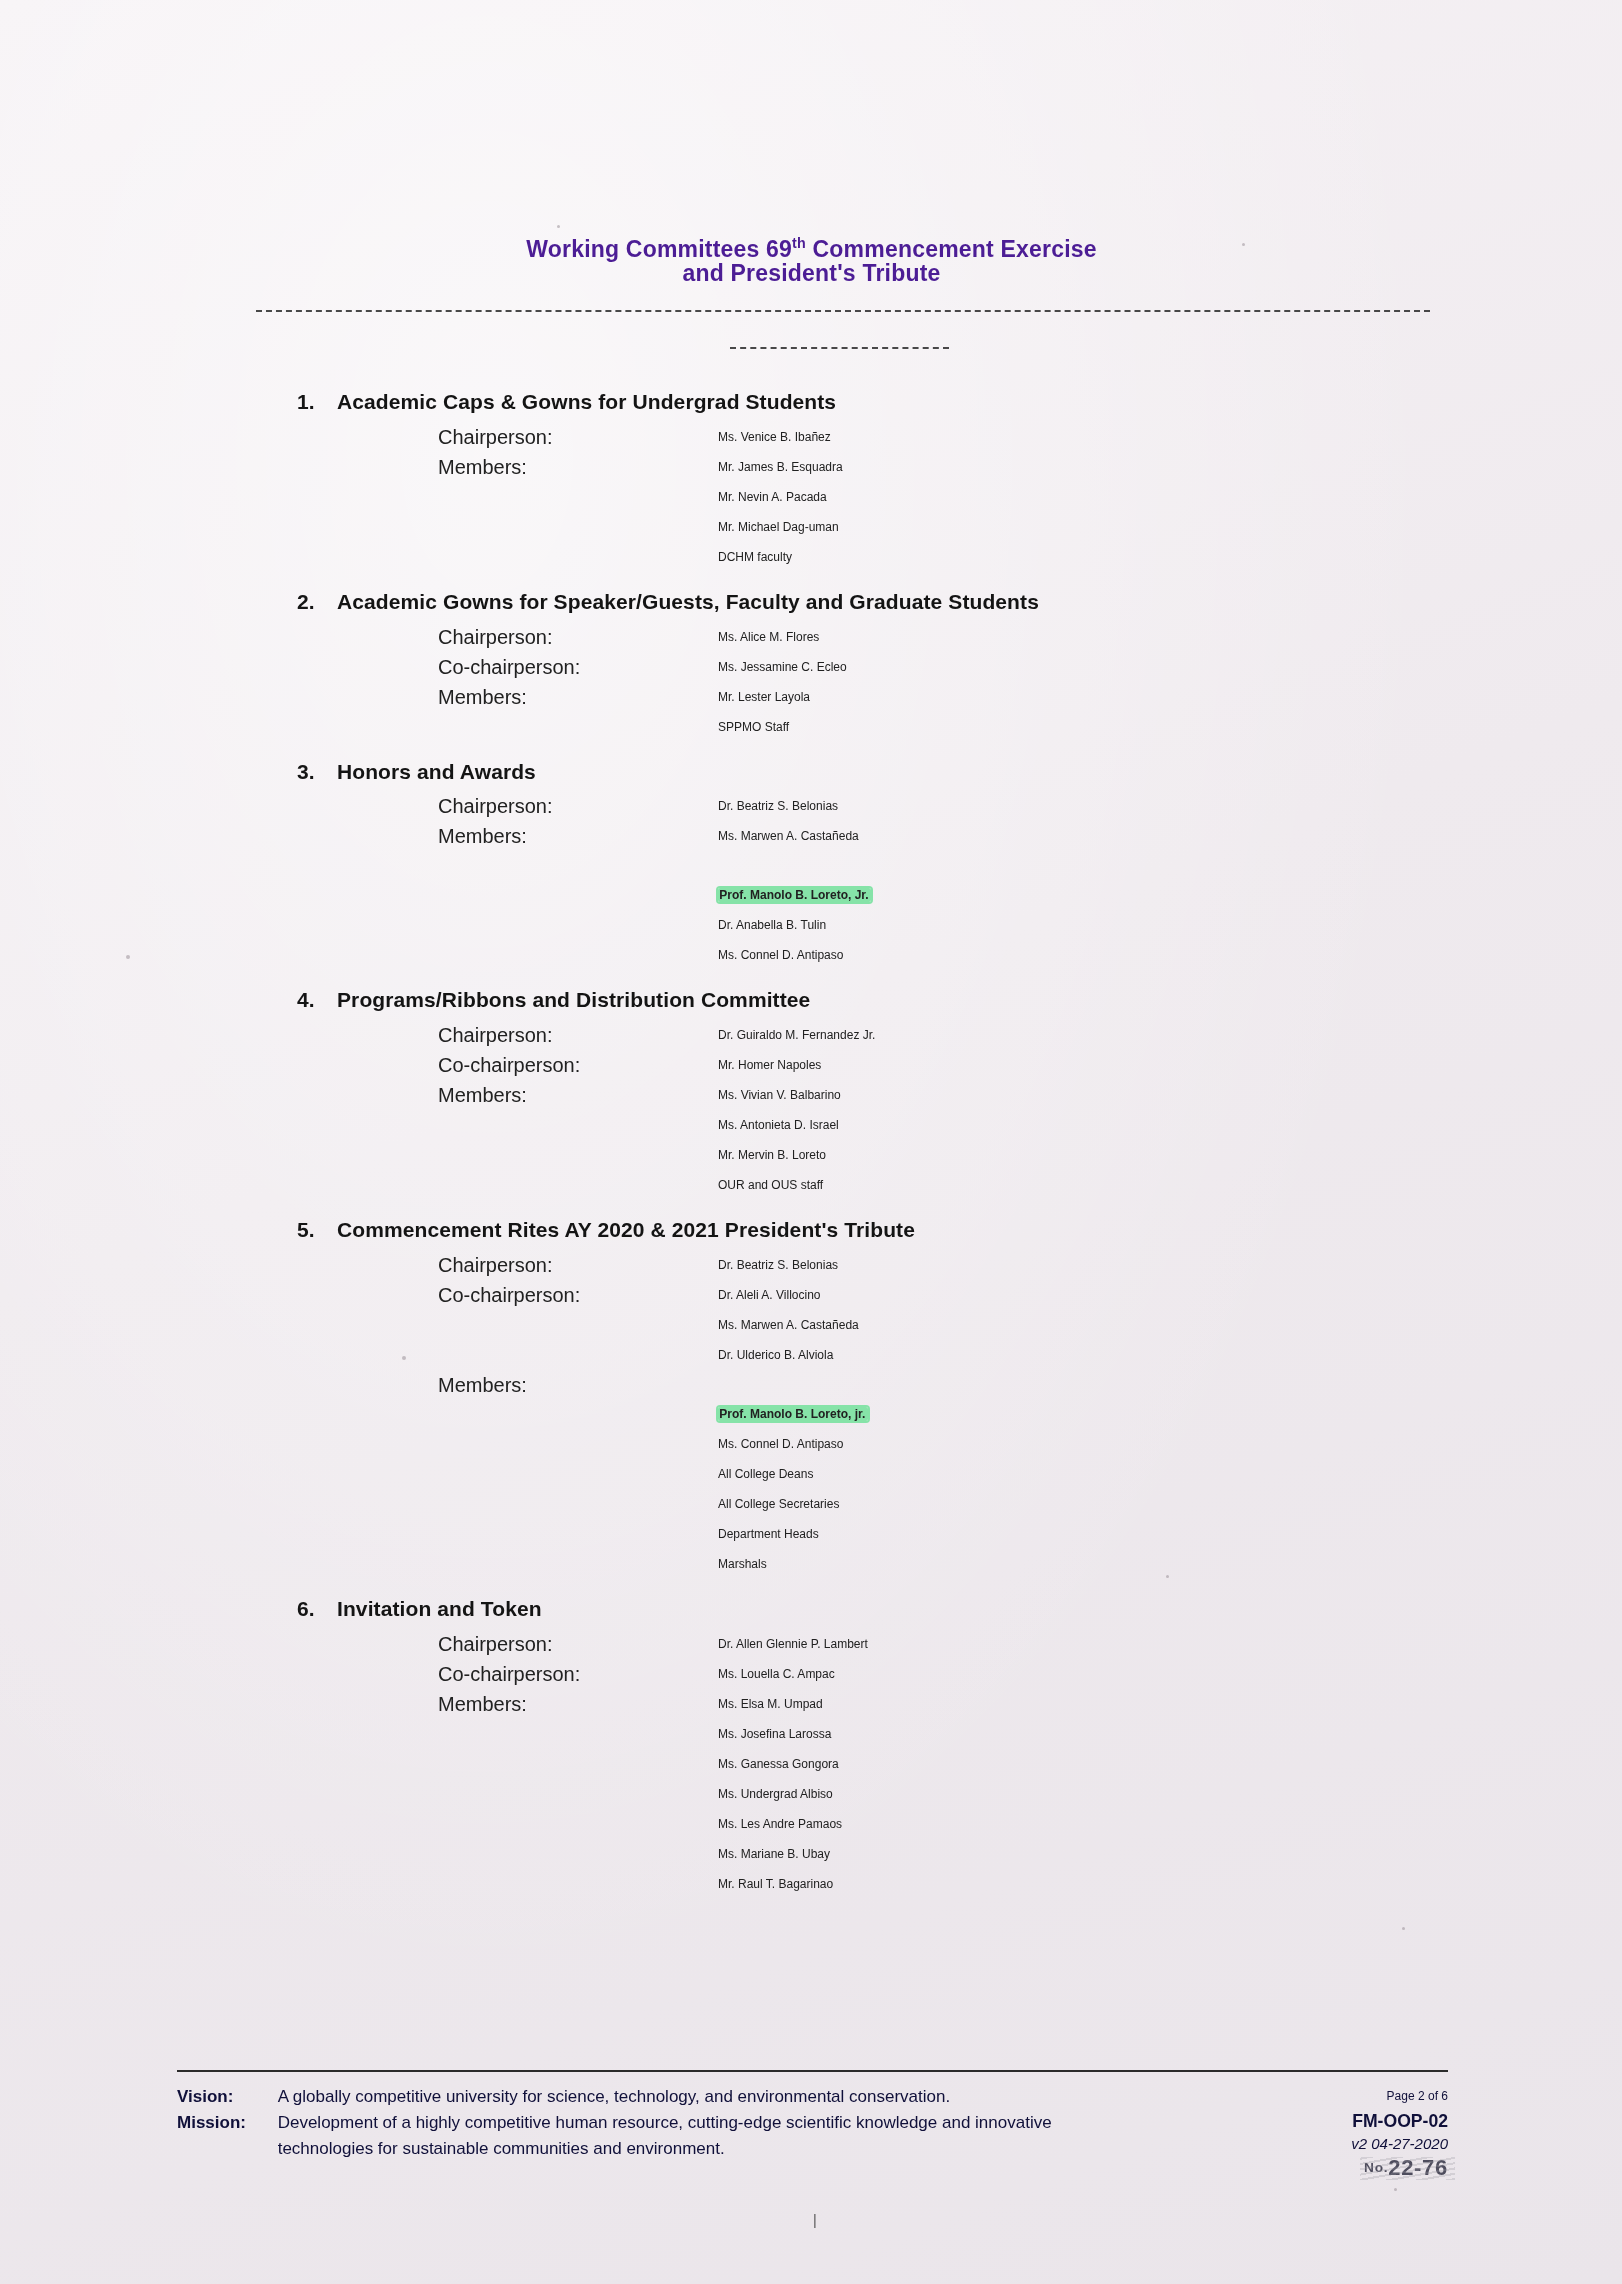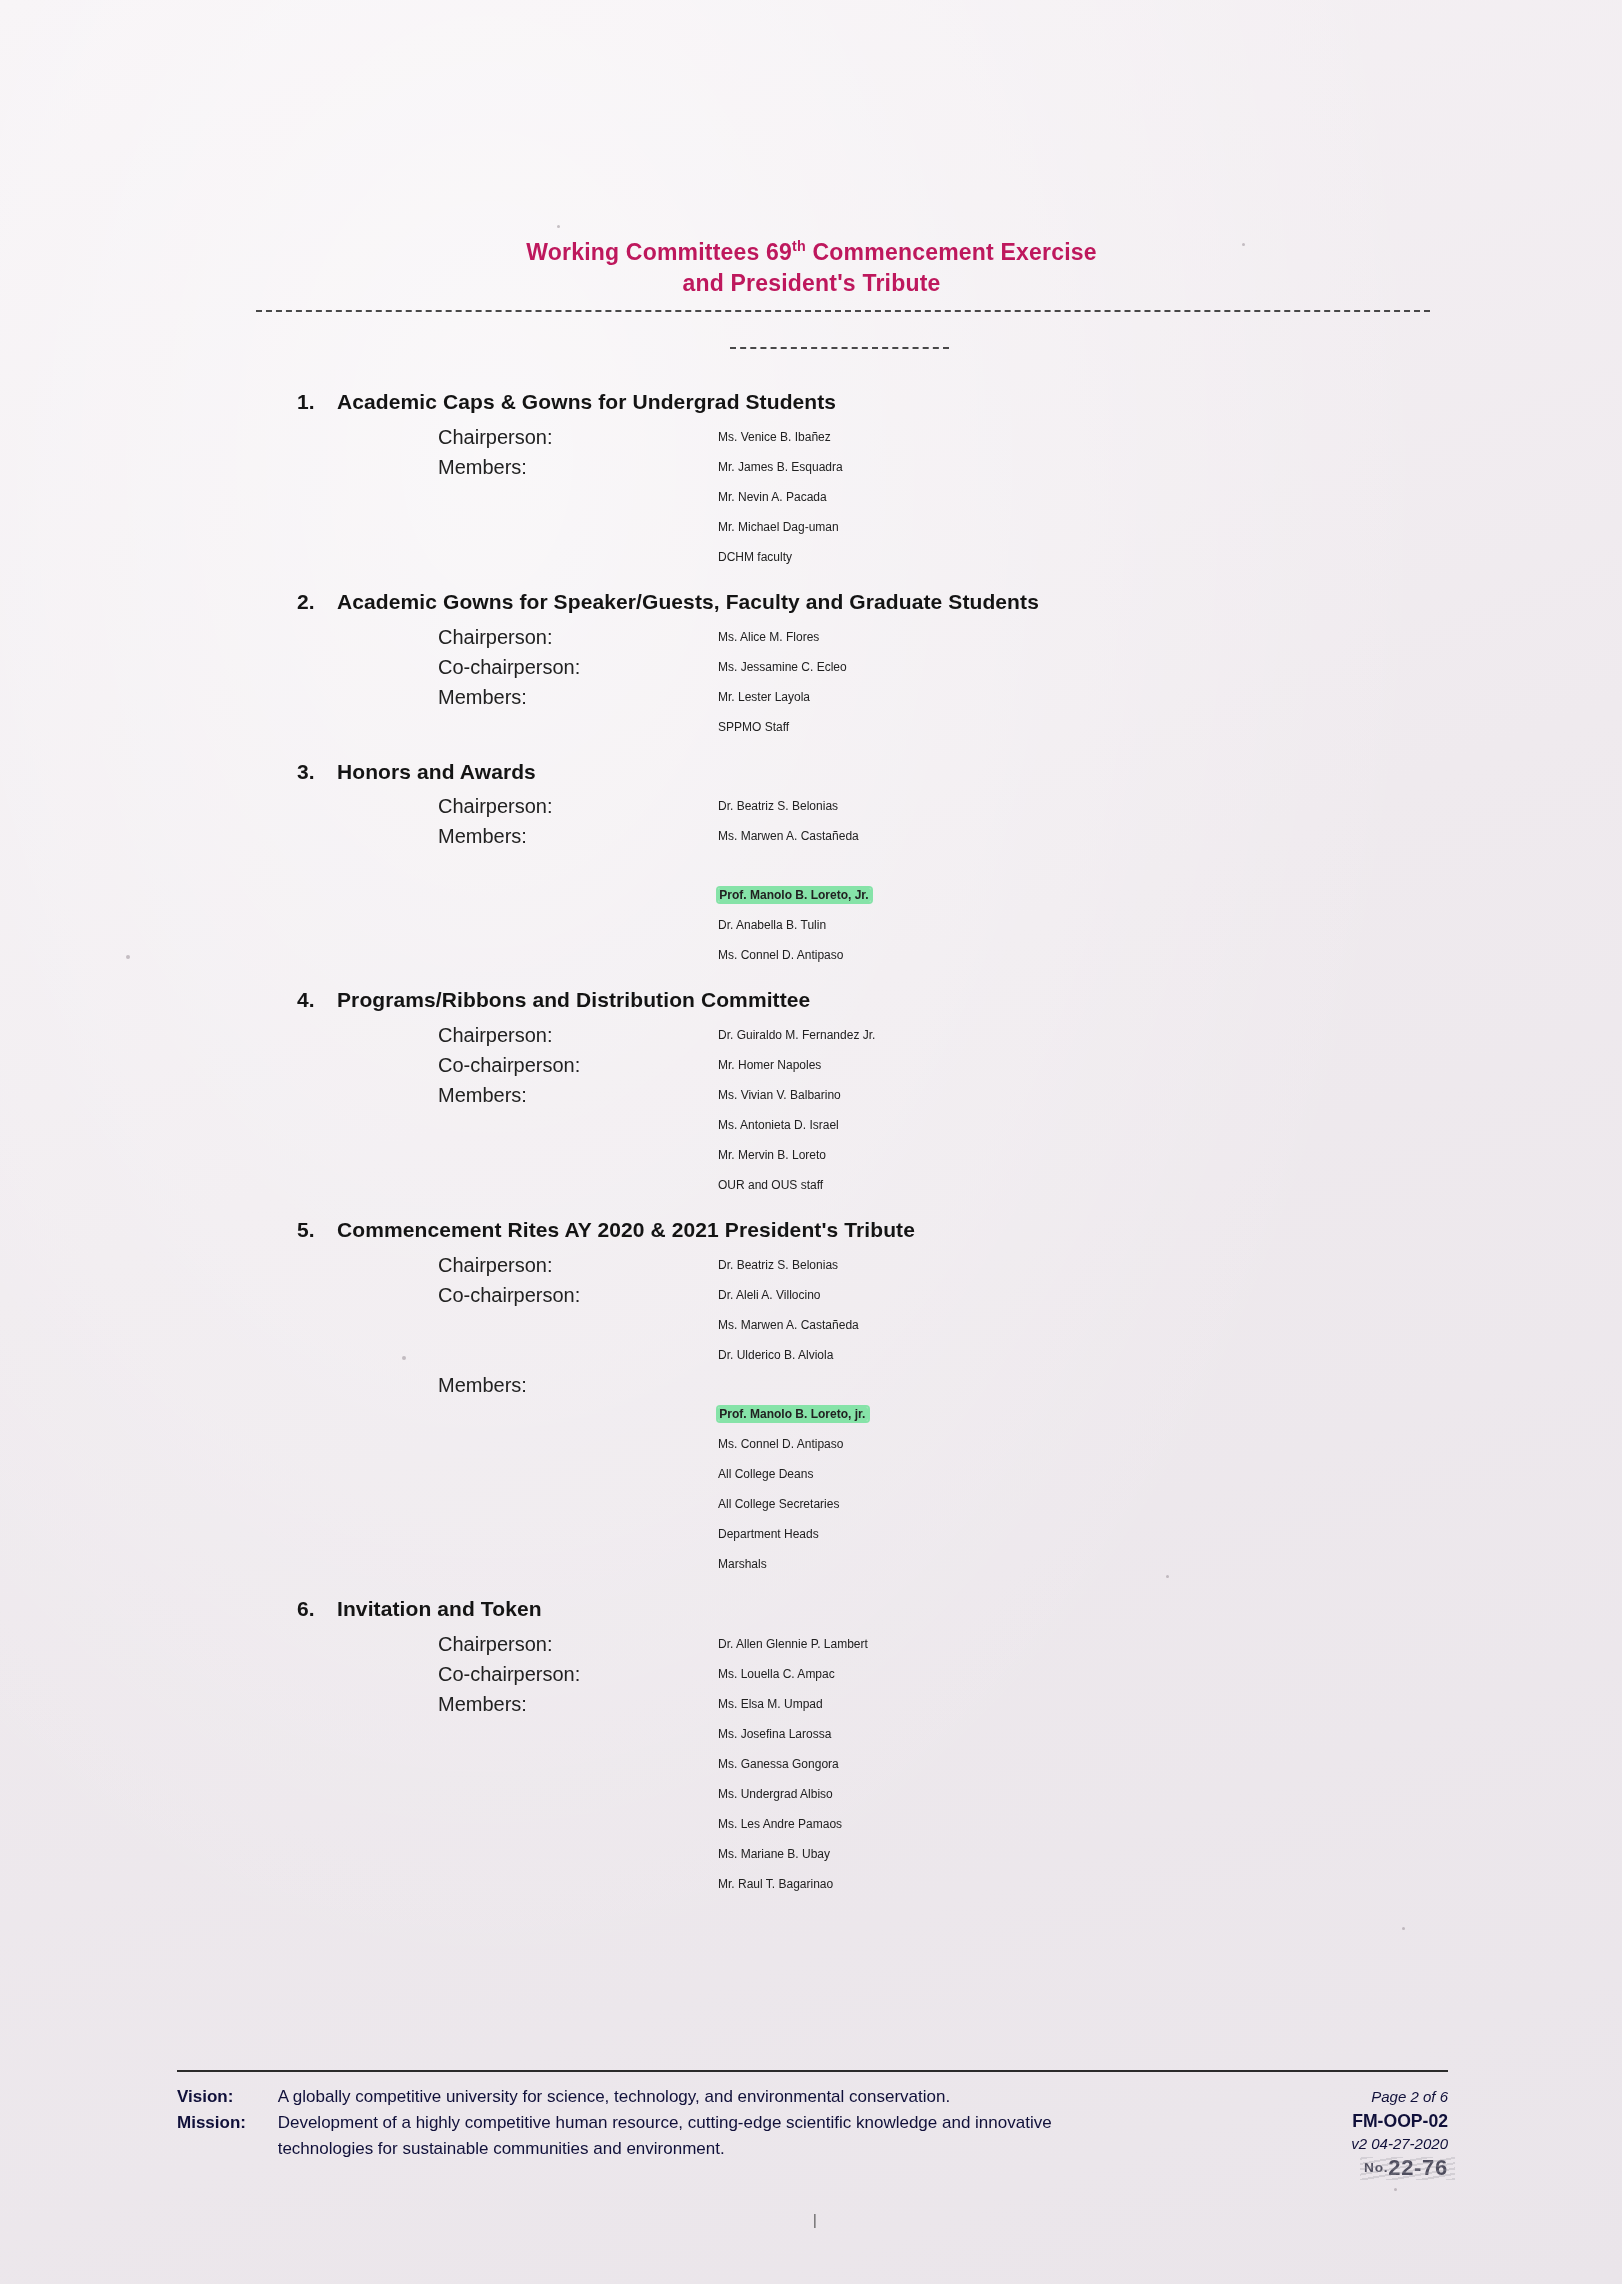--- a/index.html
+++ b/index.html
@@ -44,22 +44,22 @@
     position: absolute;
     left: 0;
     top: 231px;
     width: 1623px;
     text-align: center;
   }
   .title-line {
     font-size: 23px;
     font-weight: bold;
     letter-spacing: 0.2px;
-    line-height: 31px;
-    color: #be185d;
+    line-height: 24px;
+    color: #4c1d95;
   }
   .title-line sup {
     font-size: 14.3px;
     vertical-align: super;
   }
   .rule-dashed {
     position: absolute;
     left: 256px;
     top: 310px;
     width: 1174px;
@@ -171,22 +171,21 @@
     font-size: 17px;
     line-height: 26px;
     color: #10103a;
     max-width: 867px;
   }
   .footer-right {
     text-align: right;
     min-width: 209px;
   }
   .page-no {
-    font-size: 15px;
-    font-style: italic;
+    font-size: 12px;
     line-height: 25px;
     color: #10103a;
   }
   .form-code {
     font-size: 17.6px;
     font-weight: bold;
     line-height: 25px;
     color: #10103a;
   }
   .form-ver {

